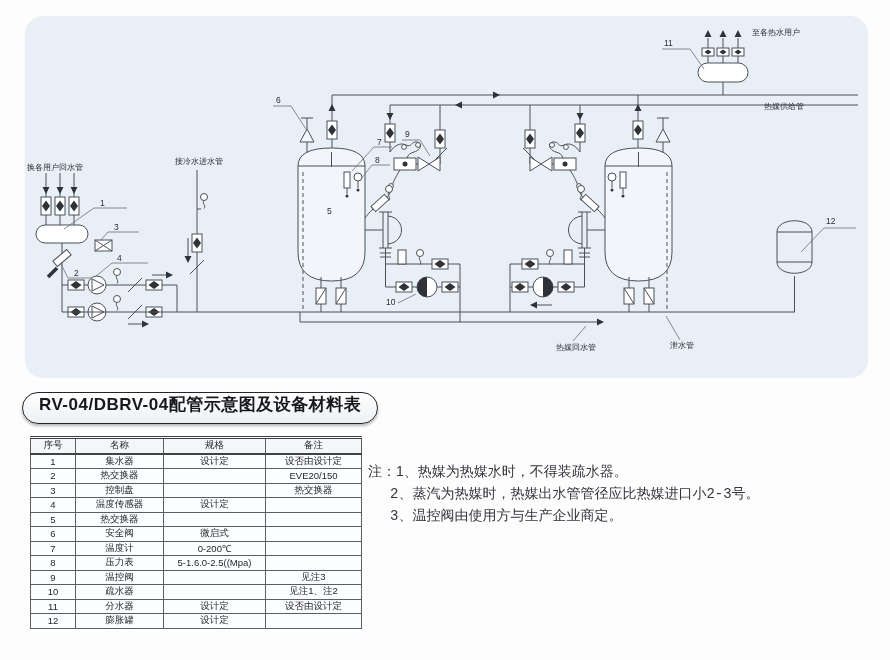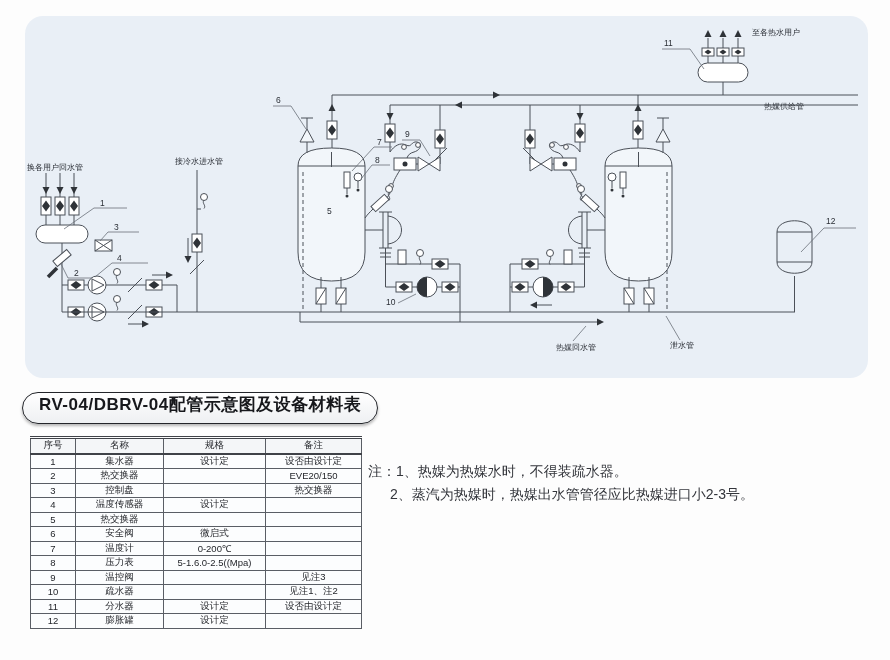--- a/index.html
+++ b/index.html
@@ -22,21 +22,21 @@
        font-size:17px;font-weight:bold;color:#17181c;letter-spacing:0.5px;white-space:nowrap;}
   table.mat{position:absolute;left:30px;top:436px;width:331px;border-collapse:collapse;
        border:1px solid #3f4248;border-top:3px double #3f4248;table-layout:fixed;}
   table.mat th,table.mat td{border:1px solid #5a5e65;font-size:9.5px;color:#24262b;
        text-align:center;height:13.5px;padding:0 2px;overflow:hidden;white-space:nowrap;
        font-weight:normal;background:#fcfdfe;}
   table.mat th{border-bottom:2px solid #3f4248;background:#f4f6f8;}
   col.c1{width:45px}col.c2{width:88px}col.c3{width:102px}col.c4{width:96px}
   .notes{position:absolute;left:368px;top:460px;width:516px;color:#33353b;font-size:14px;}
   .note-line{line-height:22.5px;white-space:nowrap;}
-  .note-line.ind{padding-left:22px;}
+  .note-line.ind{padding-left:22px;font-family:Liberation Mono, monospace;}
 </style>
 </head>
 <body>
 
 <div class="stage">
 
   <div class="panel"></div>
 
   <svg class="schem" width="890" height="385" viewBox="0 0 890 385">
     <defs>
@@ -334,15 +334,16 @@
           <td>膨胀罐</td>
           <td>设计定</td>
           <td></td>
         </tr>
   </tbody>
     </table>
 
   <div class="notes">
     <div class="note-line"><span>注：</span><span>1、热媒为热媒水时，不得装疏水器。</span></div>
     <div class="note-line ind"><span>2、蒸汽为热媒时，热媒出水管管径应比热媒进口小2-3号。</span></div>
+    <div class="note-line ind"><span>3、温控阀由使用方与生产企业商定。</span></div>
   </div>
 
 </div>
 
 </body></html>

